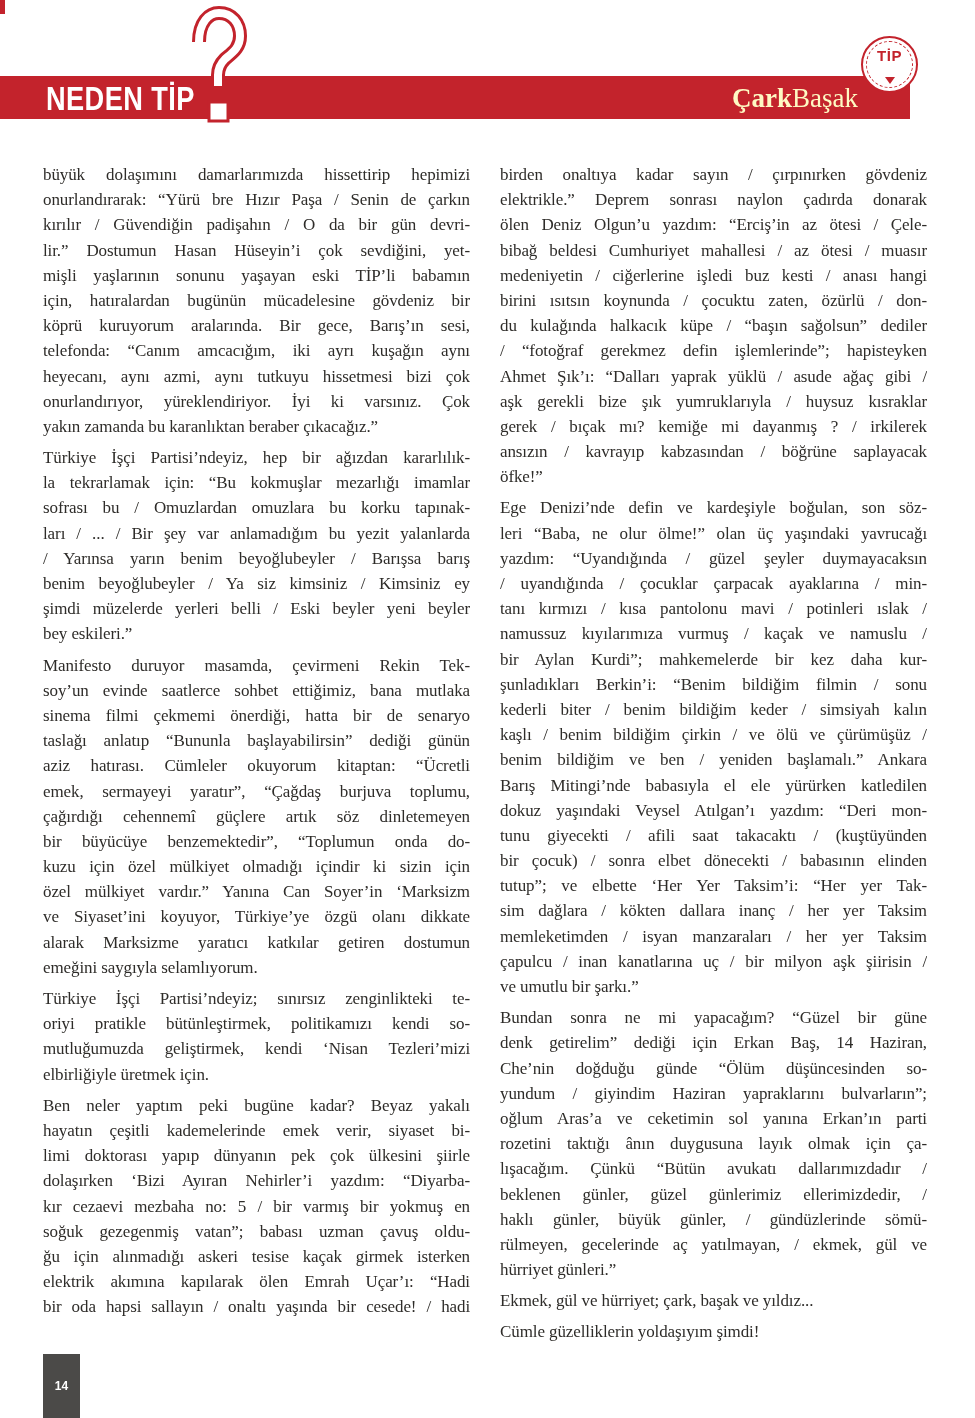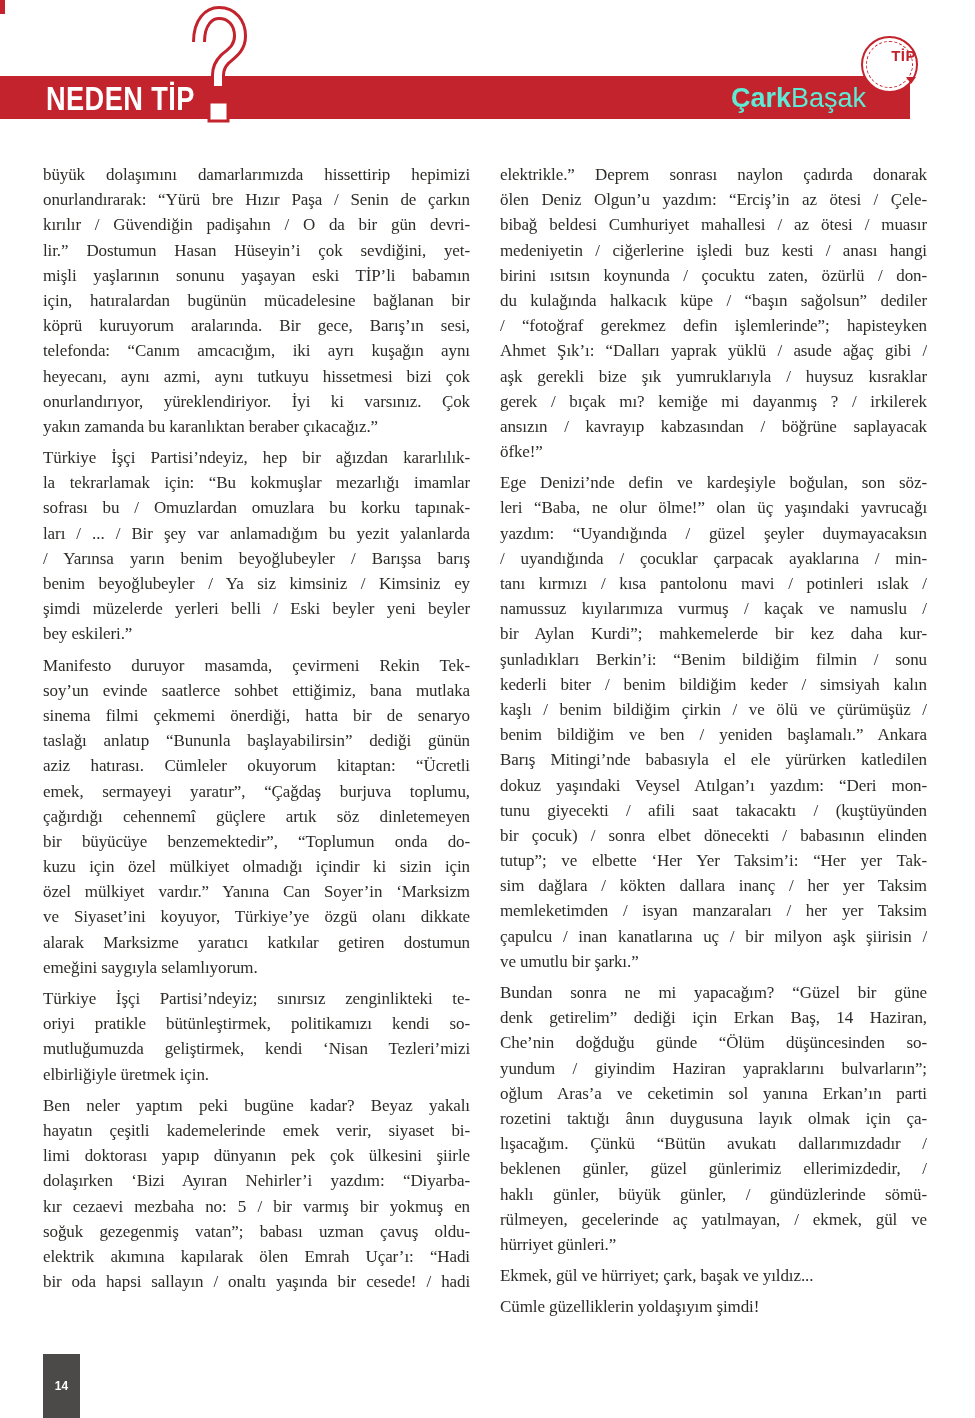--- a/index.html
+++ b/index.html
@@ -15,29 +15,29 @@
   
   .banner{position:absolute;left:0;top:48px;width:910px;height:43px;background:var(--red);margin-top:28px;}
   .headline{
     position:absolute;left:46px;top:50%;
     transform:translateY(-50%) scaleX(0.8);transform-origin:left center;
     color:#fff;font-family:"Liberation Sans",sans-serif;font-weight:700;
     font-size:34px;letter-spacing:.5px;white-space:nowrap;
   }
   .qmark{position:absolute;left:186px;top:6px;width:66px;height:126px;}
   .brand{
-    position:absolute;right:44px;top:50%;transform:translateY(-50%);
-    color:#5eead4;font-family:Liberation Sans, sans-serif;font-size:27px;white-space:nowrap;
+    position:absolute;right:52px;top:50%;transform:translateY(-50%);
+    color:#fef9c3;font-family:Liberation Serif, serif;font-size:27px;white-space:nowrap;
   }
   .brand-bold{font-weight:700;}
   .brand-regular{font-weight:400;}
   .tip-logo{
     position:absolute;left:861px;top:36px;width:57px;height:57px;box-sizing:border-box;
     background:#fff;border:2px solid var(--red);border-radius:50%;
-    display:flex;flex-direction:column;align-items:flex-end;justify-content:center;gap:11px;
+    display:flex;flex-direction:column;align-items:center;justify-content:center;gap:11px;
   }
   .tip-logo::before{
     content:"";position:absolute;inset:3px;border:1px dashed var(--red);border-radius:50%;
   }
   .tip-text{
     color:var(--red);font-family:"Liberation Sans",sans-serif;font-weight:700;
     font-size:15px;line-height:1;letter-spacing:.5px;margin-top:2px;
   }
   .tip-emblem{
     width:0;height:0;margin-top:3px;
@@ -87,21 +87,21 @@
   </header>
 
   <main class="columns">
     <section class="col">
         <div class="para">
           <div class="ln">büyük dolaşımını damarlarımızda hissettirip hepimizi</div>
           <div class="ln">onurlandırarak: “Yürü bre Hızır Paşa / Senin de çarkın</div>
           <div class="ln">kırılır / Güvendiğin padişahın / O da bir gün devri-</div>
           <div class="ln">lir.” Dostumun Hasan Hüseyin’i çok sevdiğini, yet-</div>
           <div class="ln">mişli yaşlarının sonunu yaşayan eski TİP’li babamın</div>
-          <div class="ln">için, hatıralardan bugünün mücadelesine bağlanan bir</div>
+          <div class="ln">için, hatıralardan bugünün mücadelesine gövdeniz bir</div>
           <div class="ln">köprü kuruyorum aralarında. Bir gece, Barış’ın sesi,</div>
           <div class="ln">telefonda: “Canım amcacığım, iki ayrı kuşağın aynı</div>
           <div class="ln">heyecanı, aynı azmi, aynı tutkuyu hissetmesi bizi çok</div>
           <div class="ln">onurlandırıyor, yüreklendiriyor. İyi ki varsınız. Çok</div>
           <div class="ln last">yakın zamanda bu karanlıktan beraber çıkacağız.”</div>
         </div>
         <div class="para">
           <div class="ln">Türkiye İşçi Partisi’ndeyiz, hep bir ağızdan kararlılık-</div>
           <div class="ln">la tekrarlamak için: “Bu kokmuşlar mezarlığı imamlar</div>
           <div class="ln">sofrası bu / Omuzlardan omuzlara bu korku tapınak-</div>
@@ -132,26 +132,28 @@
           <div class="ln">mutluğumuzda geliştirmek, kendi ‘Nisan Tezleri’mizi</div>
           <div class="ln last">elbirliğiyle üretmek için.</div>
         </div>
         <div class="para">
           <div class="ln">Ben neler yaptım peki bugüne kadar? Beyaz yakalı</div>
           <div class="ln">hayatın çeşitli kademelerinde emek verir, siyaset bi-</div>
           <div class="ln">limi doktorası yapıp dünyanın pek çok ülkesini şiirle</div>
           <div class="ln">dolaşırken ‘Bizi Ayıran Nehirler’i yazdım: “Diyarba-</div>
           <div class="ln">kır cezaevi mezbaha no: 5 / bir varmış bir yokmuş en</div>
           <div class="ln">soğuk gezegenmiş vatan”; babası uzman çavuş oldu-</div>
+          <div class="ln">ğu için alınmadığı askeri tesise kaçak girmek isterken</div>
           <div class="ln">elektrik akımına kapılarak ölen Emrah Uçar’ı: “Hadi</div>
           <div class="ln">bir oda hapsi sallayın / onaltı yaşında bir cesede! / hadi</div>
         </div>
       </section>
     <section class="col">
         <div class="para">
+          <div class="ln">birden onaltıya kadar sayın / çırpınırken gövdeniz</div>
           <div class="ln">elektrikle.” Deprem sonrası naylon çadırda donarak</div>
           <div class="ln">ölen Deniz Olgun’u yazdım: “Erciş’in az ötesi / Çele-</div>
           <div class="ln">bibağ beldesi Cumhuriyet mahallesi / az ötesi / muasır</div>
           <div class="ln">medeniyetin / ciğerlerine işledi buz kesti / anası hangi</div>
           <div class="ln">birini ısıtsın koynunda / çocuktu zaten, özürlü / don-</div>
           <div class="ln">du kulağında halkacık küpe / “başın sağolsun” dediler</div>
           <div class="ln">/ “fotoğraf gerekmez defin işlemlerinde”; hapisteyken</div>
           <div class="ln">Ahmet Şık’ı: “Dalları yaprak yüklü / asude ağaç gibi /</div>
           <div class="ln">aşk gerekli bize şık yumruklarıyla / huysuz kısraklar</div>
           <div class="ln">gerek / bıçak mı? kemiğe mi dayanmış ? / irkilerek</div>

